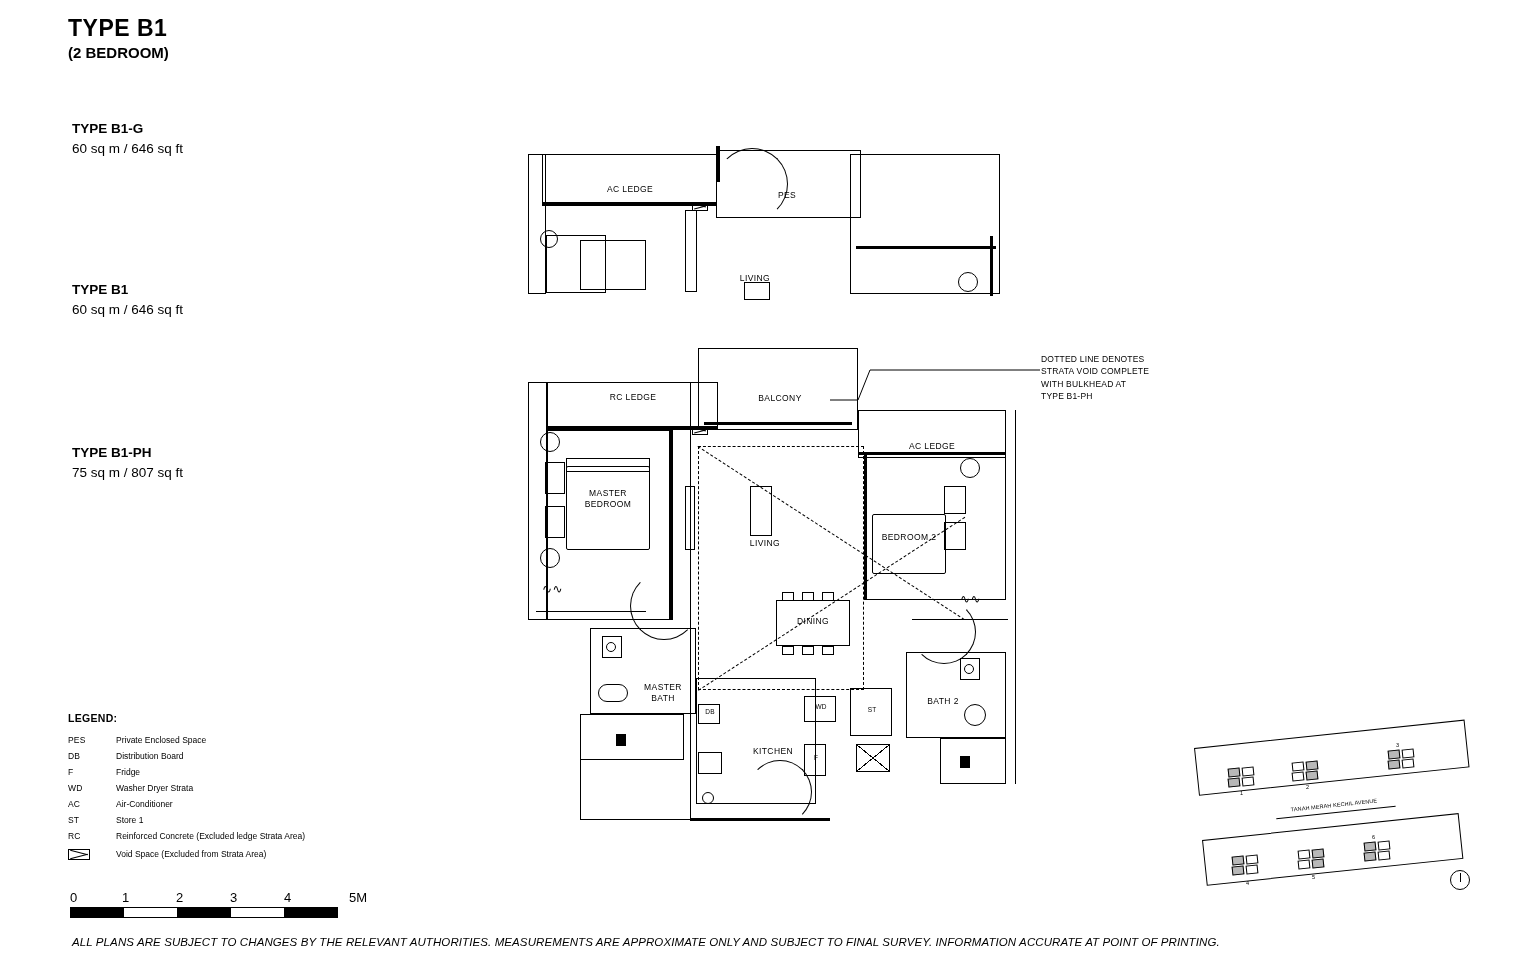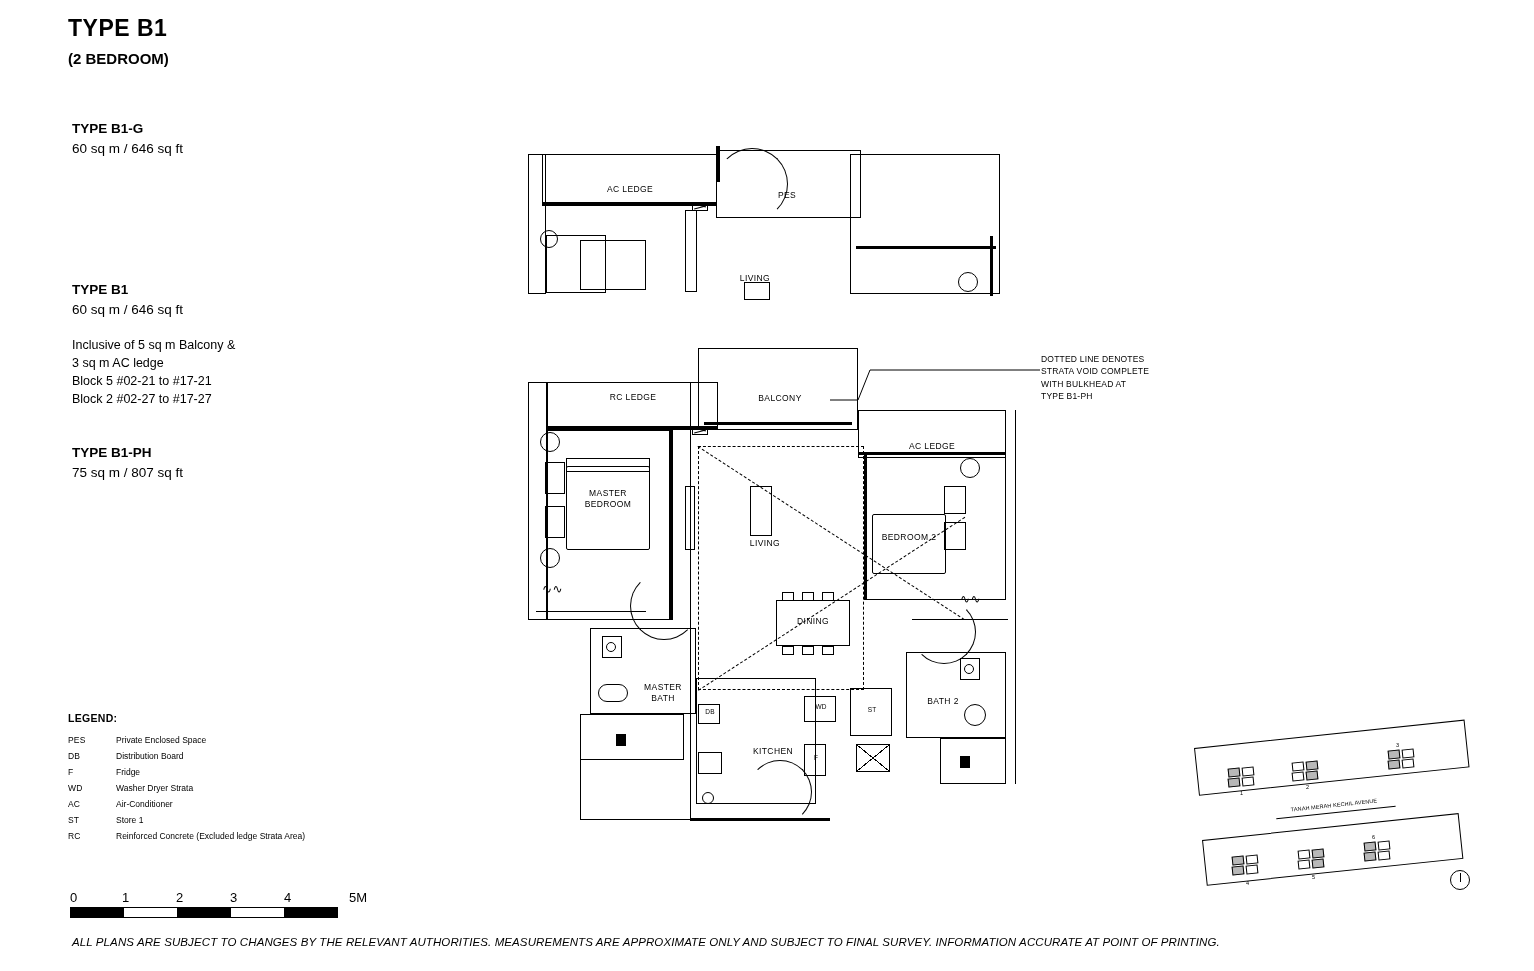--- a/index.html
+++ b/index.html
@@ -22,21 +22,21 @@
   #title-main {
     font-size: 23px;
     font-weight: bold;
     letter-spacing: 0.5px;
     line-height: 1.25;
   }
   #title-sub {
     font-size: 15px;
     font-weight: bold;
     line-height: 1.3;
-    margin-top: 6px;
+    margin-top: 0;
   }
 
   .variant { position: absolute; left: 72px; margin-top: 17px; }
   .variant-name {
     font-size: 13.5px;
     font-weight: bold;
     line-height: 1.5;
   }
   .variant-area {
     font-size: 13.5px;
@@ -215,24 +215,20 @@
 </div>
 
 <div class="variant" style="top:102px">
   <div class="variant-name">TYPE B1-G</div>
   <div class="variant-area">60 sq m / 646 sq ft</div>
 </div>
 
 <div class="variant" style="top:263px">
   <div class="variant-name">TYPE B1</div>
   <div class="variant-area">60 sq m / 646 sq ft</div>
-  <div class="variant-notes" style="white-space:pre-line">Inclusive of 5 sq m Balcony &amp;
-3 sq m AC ledge
-Block 5 #02-21 to #17-21
-Block 2 #02-27 to #17-27</div>
 </div>
 
 <div class="variant" style="top:426px">
   <div class="variant-name">TYPE B1-PH</div>
   <div class="variant-area">75 sq m / 807 sq ft</div>
 </div>
 
 <div class="plan" id="plan-ground" style="left:520px; top:140px; width:500px; height:170px;">
 
   <div class="room" style="left:22px; top:14px; width:175px; height:52px;"></div>
@@ -391,20 +387,26 @@
     <div class="legend-desc">Air-Conditioner</div>
   </div>
   <div class="legend-row">
     <div class="legend-abbr">ST</div>
     <div class="legend-desc">Store 1</div>
   </div>
   <div class="legend-row">
     <div class="legend-abbr">RC</div>
     <div class="legend-desc">Reinforced Concrete (Excluded ledge Strata Area)</div>
   </div>
+  <div class="legend-row" style="height:20px">
+    <div class="legend-abbr">
+      <div class="void-swatch"></div>
+    </div>
+    <div class="legend-desc">Void Space (Excluded from Strata Area)</div>
+  </div>
 </div>
 
 <div id="scalebar">
   <div id="scale-nums">
     <span style="left:0px">0</span>
     <span style="left:52px">1</span>
     <span style="left:106px">2</span>
     <span style="left:160px">3</span>
     <span style="left:214px">4</span>
     <span style="left:279px">5M</span>

